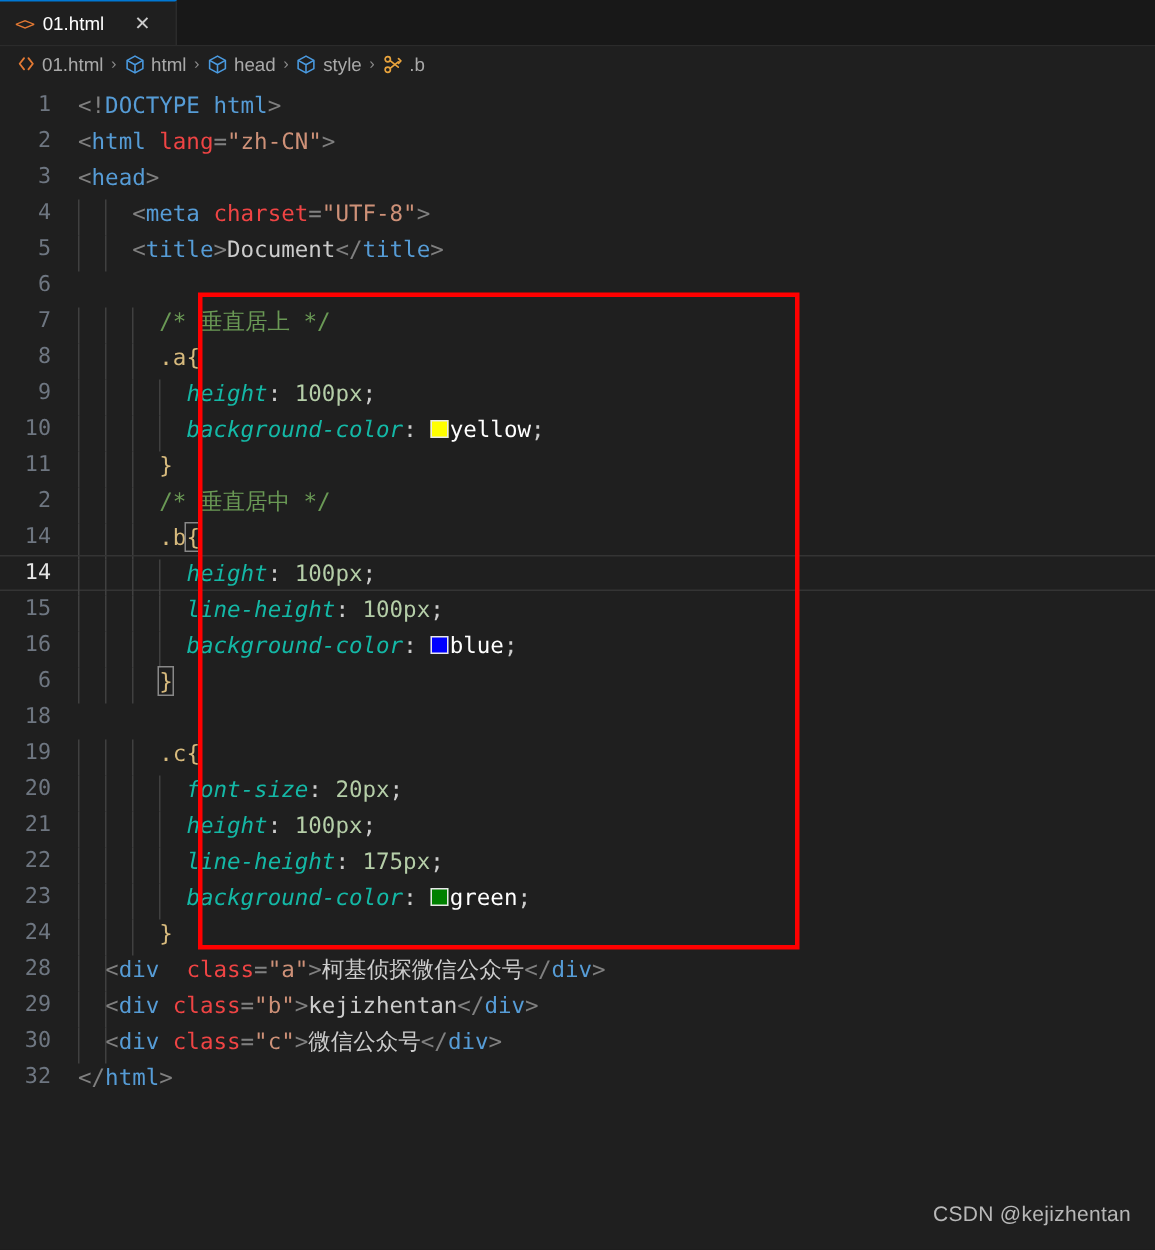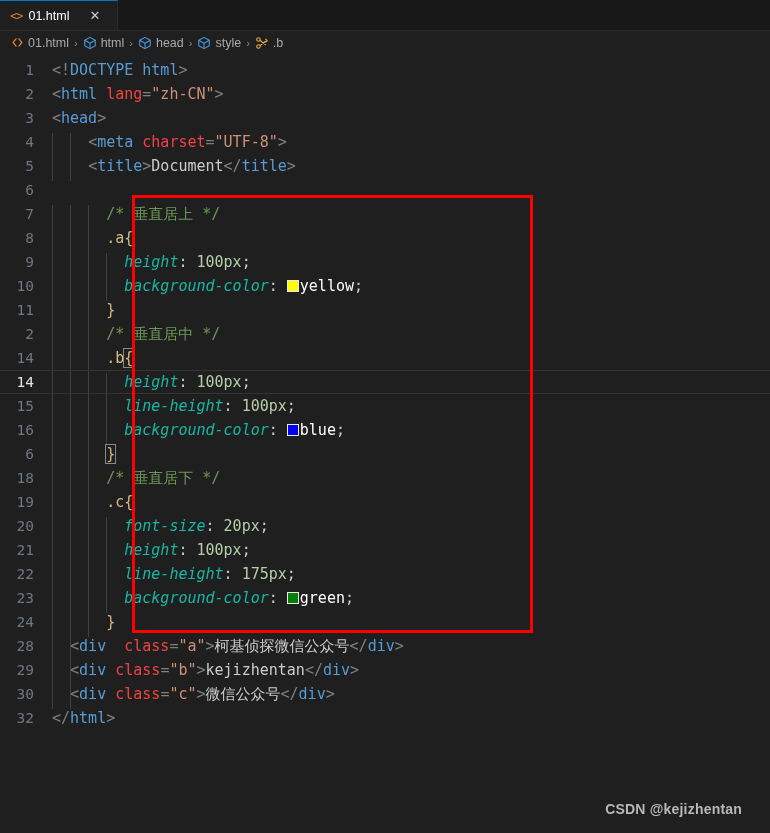--- a/index.html
+++ b/index.html
@@ -172,27 +172,26 @@
     width: 401px;
     height: 438px;
     border: 3px solid #ff0000;
     pointer-events: none;
     z-index: 5;
   }
 
   
   #watermark {
     position: absolute;
-    right: 28px;
+    right: 16px;
     bottom: 16px;
     color: #b8b8b8;
     font-family: "Liberation Sans", sans-serif;
     font-size: 14px;
     letter-spacing: 0.2px;
-    font-weight: bold;
   }
 </style>
 </head>
 <body>
 
 <div id="tabbar">
   <div class="tab">
     <span class="tab-icon">&lt;&gt;</span>
     <span class="tab-label">01.html</span>
     <span class="tab-close">✕</span>
@@ -266,21 +265,21 @@
       <div class="line"><span class="ln">8</span><span class="code"><span class="guide" style="left: 0px;"></span><span class="guide" style="left: 18.04px;"></span><span class="guide" style="left: 36.08px;"></span><span class="t-txt">      </span><span class="t-sel">.a</span><span class="t-brace">{</span></span></div>
       <div class="line"><span class="ln">9</span><span class="code"><span class="guide" style="left: 0px;"></span><span class="guide" style="left: 18.04px;"></span><span class="guide" style="left: 36.08px;"></span><span class="guide" style="left: 54.12px;"></span><span class="t-txt">        </span><span class="t-prop">height</span><span class="t-semi">: </span><span class="t-num">100px</span><span class="t-semi">;</span></span></div>
       <div class="line"><span class="ln">10</span><span class="code"><span class="guide" style="left: 0px;"></span><span class="guide" style="left: 18.04px;"></span><span class="guide" style="left: 36.08px;"></span><span class="guide" style="left: 54.12px;"></span><span class="t-txt">        </span><span class="t-prop">background-color</span><span class="t-semi">: </span><span class="swatch" style="background: rgb(255, 255, 0);"></span><span class="t-val">yellow</span><span class="t-semi">;</span></span></div>
       <div class="line"><span class="ln">11</span><span class="code"><span class="guide" style="left: 0px;"></span><span class="guide" style="left: 18.04px;"></span><span class="guide" style="left: 36.08px;"></span><span class="t-txt">      </span><span class="t-brace">}</span></span></div>
       <div class="line"><span class="ln">2</span><span class="code"><span class="guide" style="left: 0px;"></span><span class="guide" style="left: 18.04px;"></span><span class="guide" style="left: 36.08px;"></span><span class="t-txt">      </span><span class="t-comment">/* </span><span class="t-comment t-cn">垂直居中</span><span class="t-comment"> */</span></span></div>
       <div class="line"><span class="ln">14</span><span class="code"><span class="guide" style="left: 0px;"></span><span class="guide" style="left: 18.04px;"></span><span class="guide" style="left: 36.08px;"></span><span class="t-txt">      </span><span class="t-sel">.b</span><span class="t-brace brace-match">{</span></span></div>
       <div class="line current"><span class="ln">14</span><span class="code"><span class="guide" style="left: 0px;"></span><span class="guide" style="left: 18.04px;"></span><span class="guide" style="left: 36.08px;"></span><span class="guide" style="left: 54.12px;"></span><span class="t-txt">        </span><span class="t-prop">height</span><span class="t-semi">: </span><span class="t-num">100px</span><span class="t-semi">;</span></span></div>
       <div class="line"><span class="ln">15</span><span class="code"><span class="guide" style="left: 0px;"></span><span class="guide" style="left: 18.04px;"></span><span class="guide" style="left: 36.08px;"></span><span class="guide" style="left: 54.12px;"></span><span class="t-txt">        </span><span class="t-prop">line-height</span><span class="t-semi">: </span><span class="t-num">100px</span><span class="t-semi">;</span></span></div>
       <div class="line"><span class="ln">16</span><span class="code"><span class="guide" style="left: 0px;"></span><span class="guide" style="left: 18.04px;"></span><span class="guide" style="left: 36.08px;"></span><span class="guide" style="left: 54.12px;"></span><span class="t-txt">        </span><span class="t-prop">background-color</span><span class="t-semi">: </span><span class="swatch" style="background: rgb(0, 0, 255);"></span><span class="t-val">blue</span><span class="t-semi">;</span></span></div>
       <div class="line"><span class="ln">6</span><span class="code"><span class="guide" style="left: 0px;"></span><span class="guide" style="left: 18.04px;"></span><span class="guide" style="left: 36.08px;"></span><span class="t-txt">      </span><span class="t-brace brace-match">}</span></span></div>
-      <div class="line"><span class="ln">18</span><span class="code"><span class="guide" style="left: 0px;"></span><span class="guide" style="left: 18.04px;"></span><span class="guide" style="left: 36.08px;"></span><span class="t-txt">      </span><span class="t-comment">/* </span><span class="t-comment t-cn">垂直居下</span><span class="t-comment"> */</span></span></div>
+      <div class="line"><span class="ln">18</span></div>
       <div class="line"><span class="ln">19</span><span class="code"><span class="guide" style="left: 0px;"></span><span class="guide" style="left: 18.04px;"></span><span class="guide" style="left: 36.08px;"></span><span class="t-txt">      </span><span class="t-sel">.c</span><span class="t-brace">{</span></span></div>
       <div class="line"><span class="ln">20</span><span class="code"><span class="guide" style="left: 0px;"></span><span class="guide" style="left: 18.04px;"></span><span class="guide" style="left: 36.08px;"></span><span class="guide" style="left: 54.12px;"></span><span class="t-txt">        </span><span class="t-prop">font-size</span><span class="t-semi">: </span><span class="t-num">20px</span><span class="t-semi">;</span></span></div>
       <div class="line"><span class="ln">21</span><span class="code"><span class="guide" style="left: 0px;"></span><span class="guide" style="left: 18.04px;"></span><span class="guide" style="left: 36.08px;"></span><span class="guide" style="left: 54.12px;"></span><span class="t-txt">        </span><span class="t-prop">height</span><span class="t-semi">: </span><span class="t-num">100px</span><span class="t-semi">;</span></span></div>
       <div class="line"><span class="ln">22</span><span class="code"><span class="guide" style="left: 0px;"></span><span class="guide" style="left: 18.04px;"></span><span class="guide" style="left: 36.08px;"></span><span class="guide" style="left: 54.12px;"></span><span class="t-txt">        </span><span class="t-prop">line-height</span><span class="t-semi">: </span><span class="t-num">175px</span><span class="t-semi">;</span></span></div>
       <div class="line"><span class="ln">23</span><span class="code"><span class="guide" style="left: 0px;"></span><span class="guide" style="left: 18.04px;"></span><span class="guide" style="left: 36.08px;"></span><span class="guide" style="left: 54.12px;"></span><span class="t-txt">        </span><span class="t-prop">background-color</span><span class="t-semi">: </span><span class="swatch" style="background: rgb(0, 128, 0);"></span><span class="t-val">green</span><span class="t-semi">;</span></span></div>
       <div class="line"><span class="ln">24</span><span class="code"><span class="guide" style="left: 0px;"></span><span class="guide" style="left: 18.04px;"></span><span class="guide" style="left: 36.08px;"></span><span class="t-txt">      </span><span class="t-brace">}</span></span></div>
       <div class="line"><span class="ln">28</span><span class="code"><span class="guide" style="left: 0px;"></span><span class="guide" style="left: 18.04px;"></span><span class="t-txt">  </span><span class="t-punc">&lt;</span><span class="t-tag">div</span><span class="t-txt">  </span><span class="t-attr">class</span><span class="t-punc">=</span><span class="t-str">"a"</span><span class="t-punc">&gt;</span><span class="t-txt t-cn">柯基侦探微信公众号</span><span class="t-punc">&lt;/</span><span class="t-tag">div</span><span class="t-punc">&gt;</span></span></div>
       <div class="line"><span class="ln">29</span><span class="code"><span class="guide" style="left: 0px;"></span><span class="guide" style="left: 18.04px;"></span><span class="t-txt">  </span><span class="t-punc">&lt;</span><span class="t-tag">div</span><span class="t-txt"> </span><span class="t-attr">class</span><span class="t-punc">=</span><span class="t-str">"b"</span><span class="t-punc">&gt;</span><span class="t-txt">kejizhentan</span><span class="t-punc">&lt;/</span><span class="t-tag">div</span><span class="t-punc">&gt;</span></span></div>
       <div class="line"><span class="ln">30</span><span class="code"><span class="guide" style="left: 0px;"></span><span class="guide" style="left: 18.04px;"></span><span class="t-txt">  </span><span class="t-punc">&lt;</span><span class="t-tag">div</span><span class="t-txt"> </span><span class="t-attr">class</span><span class="t-punc">=</span><span class="t-str">"c"</span><span class="t-punc">&gt;</span><span class="t-txt t-cn">微信公众号</span><span class="t-punc">&lt;/</span><span class="t-tag">div</span><span class="t-punc">&gt;</span></span></div>
       <div class="line"><span class="ln">32</span><span class="code"><span class="t-punc">&lt;/</span><span class="t-tag">html</span><span class="t-punc">&gt;</span></span></div>

